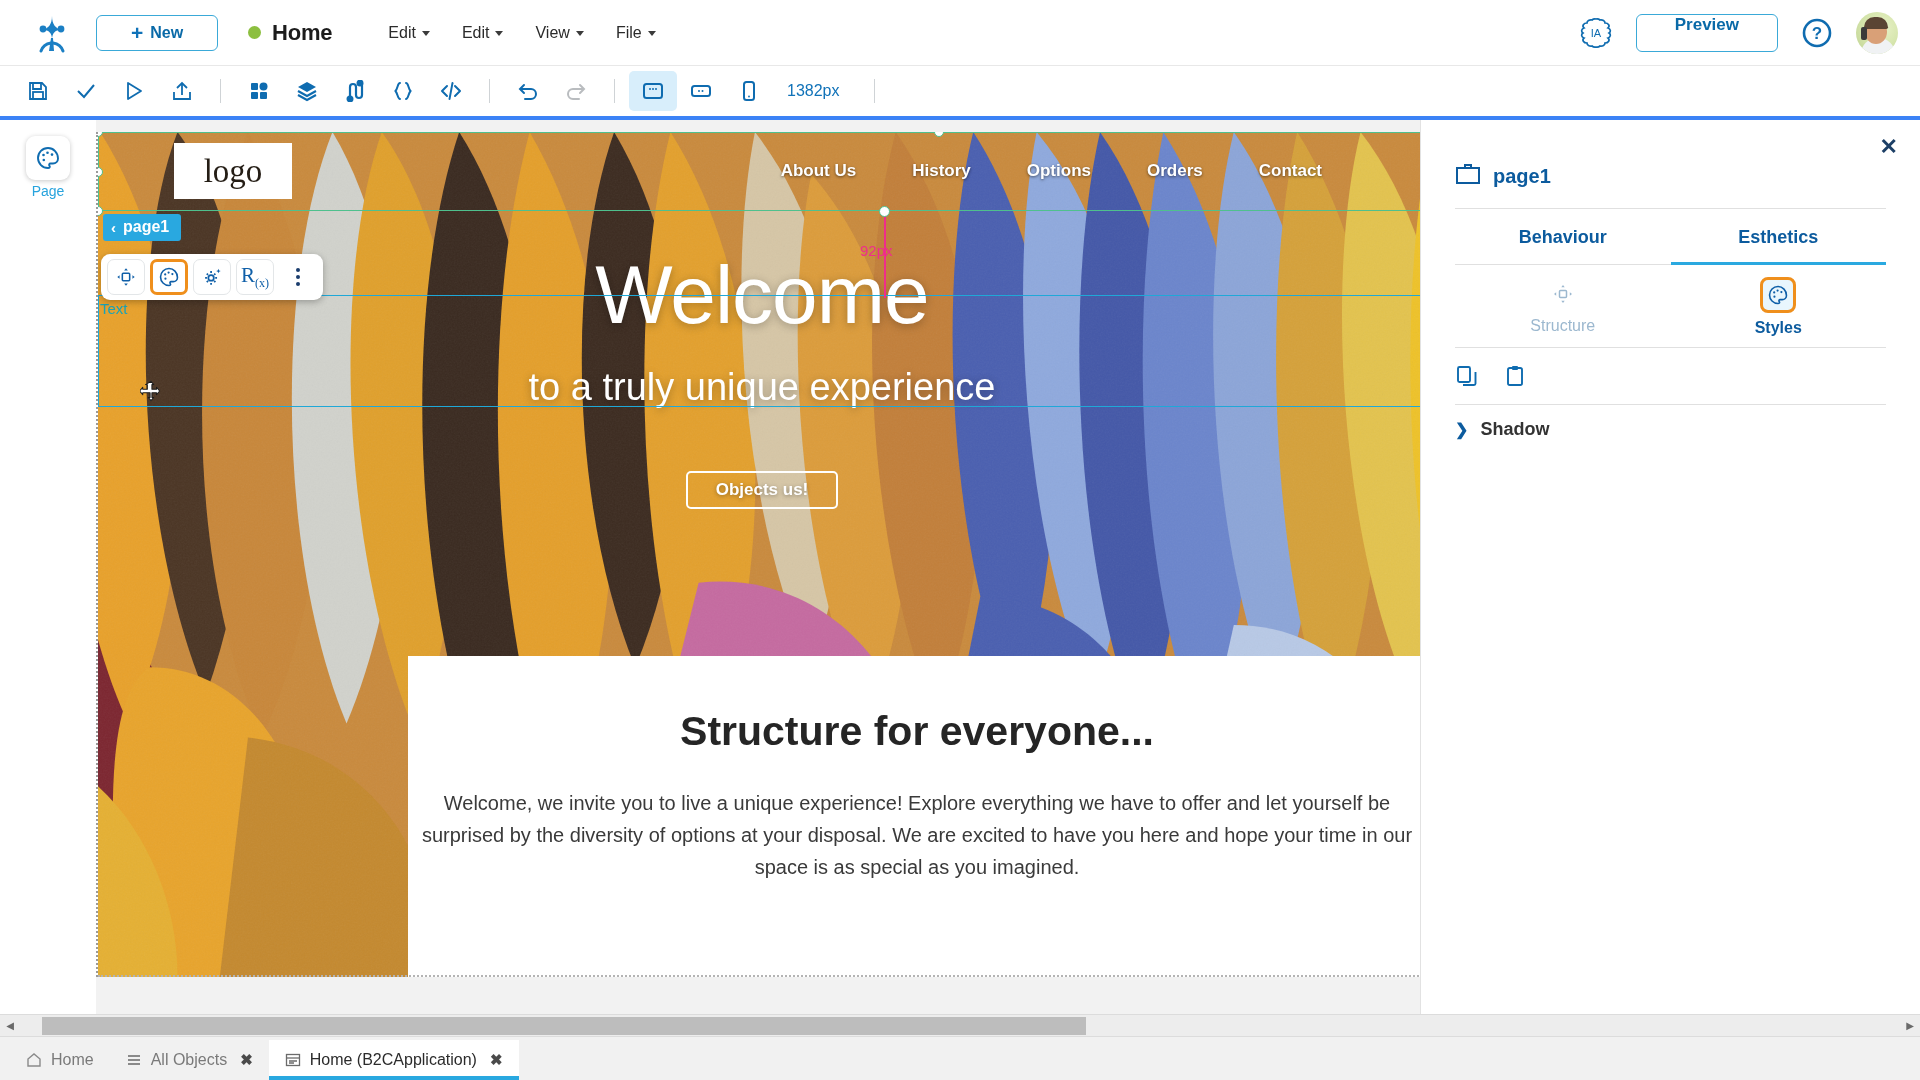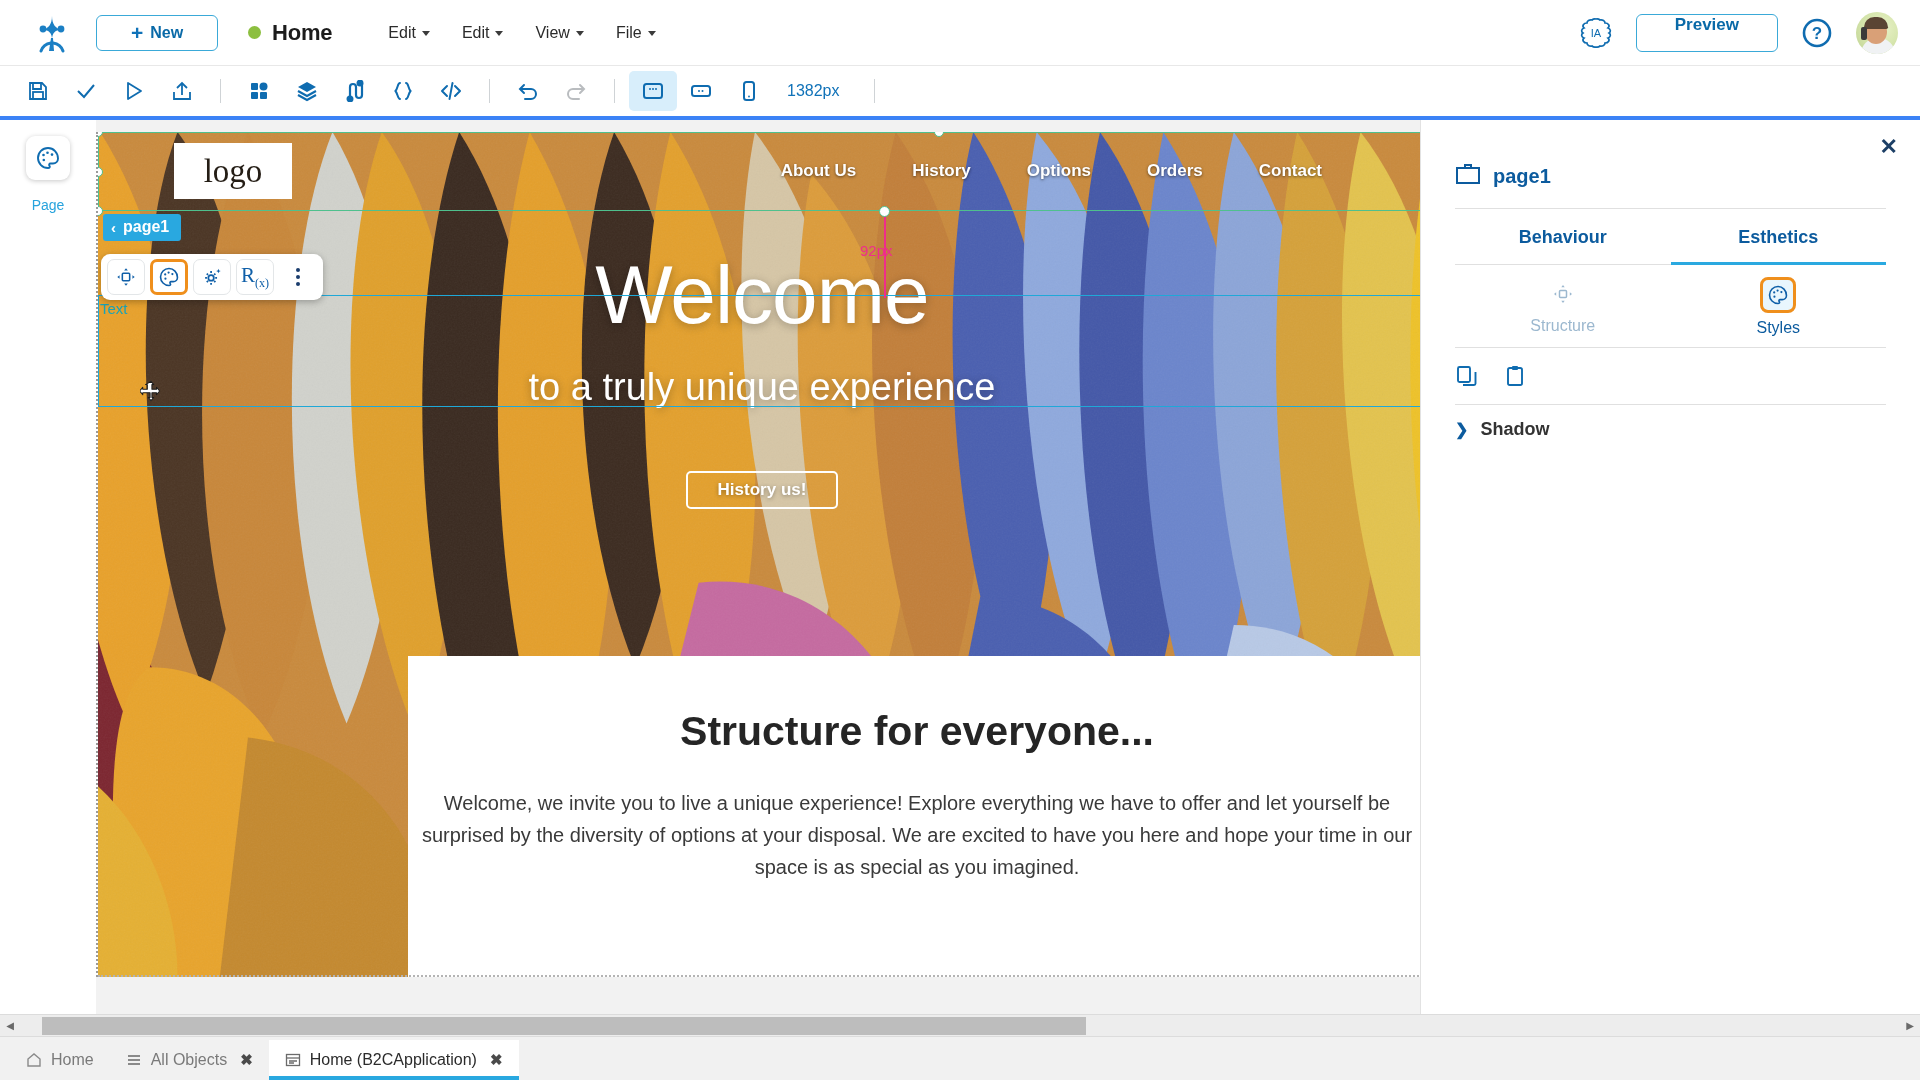--- a/index.html
+++ b/index.html
@@ -74,21 +74,21 @@
   .tb-btn.disabled { color: #b9bcbf; cursor: default; }
   .tb-btn.active { background: #d8eefb; }
   .tb-sep { width: 1px; height: 24px; background: #cfd3d6; margin: 0 14px; }
   .tb-size { font-size: 16px; color: #1072b8; padding: 0 20px 0 14px; white-space: nowrap; }
 
   
   .body-row { flex: 1; display: flex; position: relative; min-height: 0; background: #f2f2f2; }
 
   
   .left-rail { width: 96px; min-width: 96px; background: #fff; padding-top: 16px; display: flex; flex-direction: column; align-items: center; }
-  .rail-btn { display:flex; flex-direction: column; align-items: center; gap: 17px; cursor: pointer; }
+  .rail-btn { display:flex; flex-direction: column; align-items: center; gap: 3px; cursor: pointer; }
   .rail-icon {
     width: 44px; height: 44px; background: #fff; border-radius: 9px;
     box-shadow: 0 1px 5px rgba(0,0,0,0.22);
     display: flex; align-items: center; justify-content: center; color: #0f6cb0;
   }
   .rail-label { font-size: 14px; color: #27a3dd; }
 
   
   .canvas-wrap { flex: 1; position: relative; overflow: hidden; background: #f2f2f2; padding: 12px 0 0 0; }
   .canvas {
@@ -186,21 +186,21 @@
   .panel-tab {
     flex: 1; text-align: center; padding: 18px 0 14px; font-size: 18px; font-weight: bold;
     color: #0c5b9e; cursor: pointer; border-bottom: 3px solid transparent;
   }
   .panel-tab.active { border-bottom-color: #2aa9e0; }
   .panel-tabs-underline { height: 1px; background: #e0e0e0; margin-top: -1px; }
   .subtabs { display: flex; padding: 12px 0 10px; }
   .subtab { flex: 1; display: flex; flex-direction: column; align-items: center; gap: 6px; cursor: pointer; }
   .subtab-icon { width: 40px; height: 34px; display: flex; align-items: center; justify-content: center; border-radius: 8px; }
   .subtab.sel .subtab-icon { border: 3px solid #ef8f1c; background: #e9f6fd; width: 36px; height: 36px; }
-  .subtab-label { font-size: 16px; font-weight: normal; color: #0c5b9e; }
+  .subtab-label { font-size: 16px; font-weight: bold; color: #0c5b9e; }
   .subtab.dim .subtab-label { color: #9cb8cf; font-weight: normal; }
   .panel-actions { display: flex; gap: 22px; padding: 16px 0 14px; }
   .panel-act { width: 26px; height: 26px; color: #0f6cb0; cursor: pointer; }
   .accordion { display: flex; align-items: center; gap: 12px; padding: 14px 0; cursor: pointer; }
   .acc-chevron { color: #0c5b9e; font-size: 16px; font-weight: bold; }
   .acc-label { font-size: 18px; font-weight: bold; color: #333; }
 
   
   .hscroll { height: 22px; background: #ededed; display: flex; align-items: center; border-top: 1px solid #dcdcdc; position: relative; z-index: 35;}
   .hs-arrow { width: 20px; text-align: center; font-size: 10px; color: #6a6a6a; cursor: pointer; }
@@ -479,21 +479,21 @@
             <span class="nav-link">History</span>
             <span class="nav-link">Options</span>
             <span class="nav-link">Orders</span>
             <span class="nav-link">Contact</span>
           </div>
         </div>
 
         <div class="hero">
           <h1>Welcome</h1>
           <h2>to a truly unique experience</h2>
-          <div class="hero-btn">History us!</div>
+          <div class="hero-btn">Objects us!</div>
         </div>
 
         <div class="white-section">
           <h2>Structure for everyone...</h2>
           <p>Welcome, we invite you to live a unique experience! Explore everything we have to offer and let yourself be surprised by the diversity of options at your disposal. We are excited to have you here and hope your time in our space is as special as you imagined.</p>
         </div>
 
         <div class="dotted-bottom"></div>
 
         <div class="sel-green"></div>

